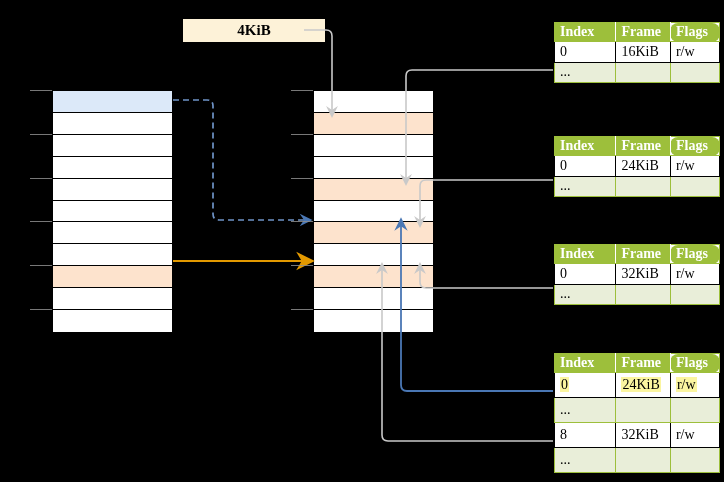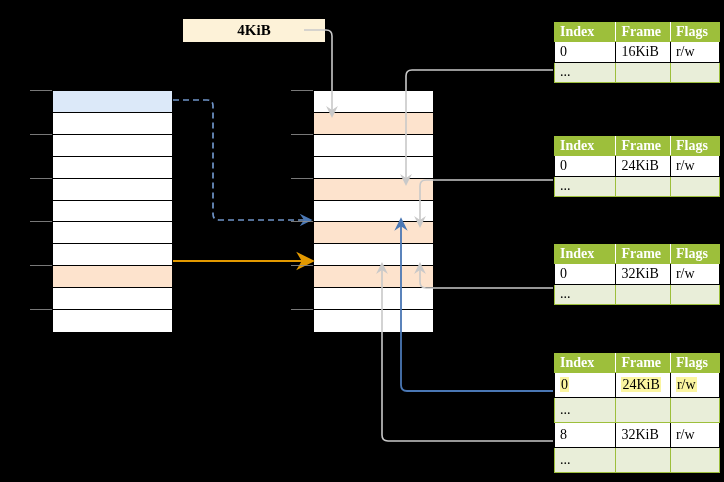--- a/index.html
+++ b/index.html
@@ -36,21 +36,21 @@
   }
   .ptable th:last-child{border-right:1px solid #9dbf3b;}
   .ptable td{
     font-size:14px;color:#000;text-align:left;padding:1px 5px;
     border:1px solid #000;background:#ffffff;
   }
   .ptable tr.alt td{background:#e9eed9;border-color:#9dbf3b;}
   .ptable td .hl{background:#fbf5a0;padding:0 1px;}
   .col-i{width:38%;}
   .col-f{width:33%;}
-  .col-g{width:29%;}
+  .col-g{width:29%;border-radius:8px;}
 
   
   #wires{position:absolute;left:0;top:0;width:724px;height:482px;pointer-events:none;}
 </style>
 </head>
 <body>
 
 <div id="root">
 
   <div class="sizebox" id="size-box" style="left:183px;top:19px;width:142px;height:23px;font-weight:bold;">

